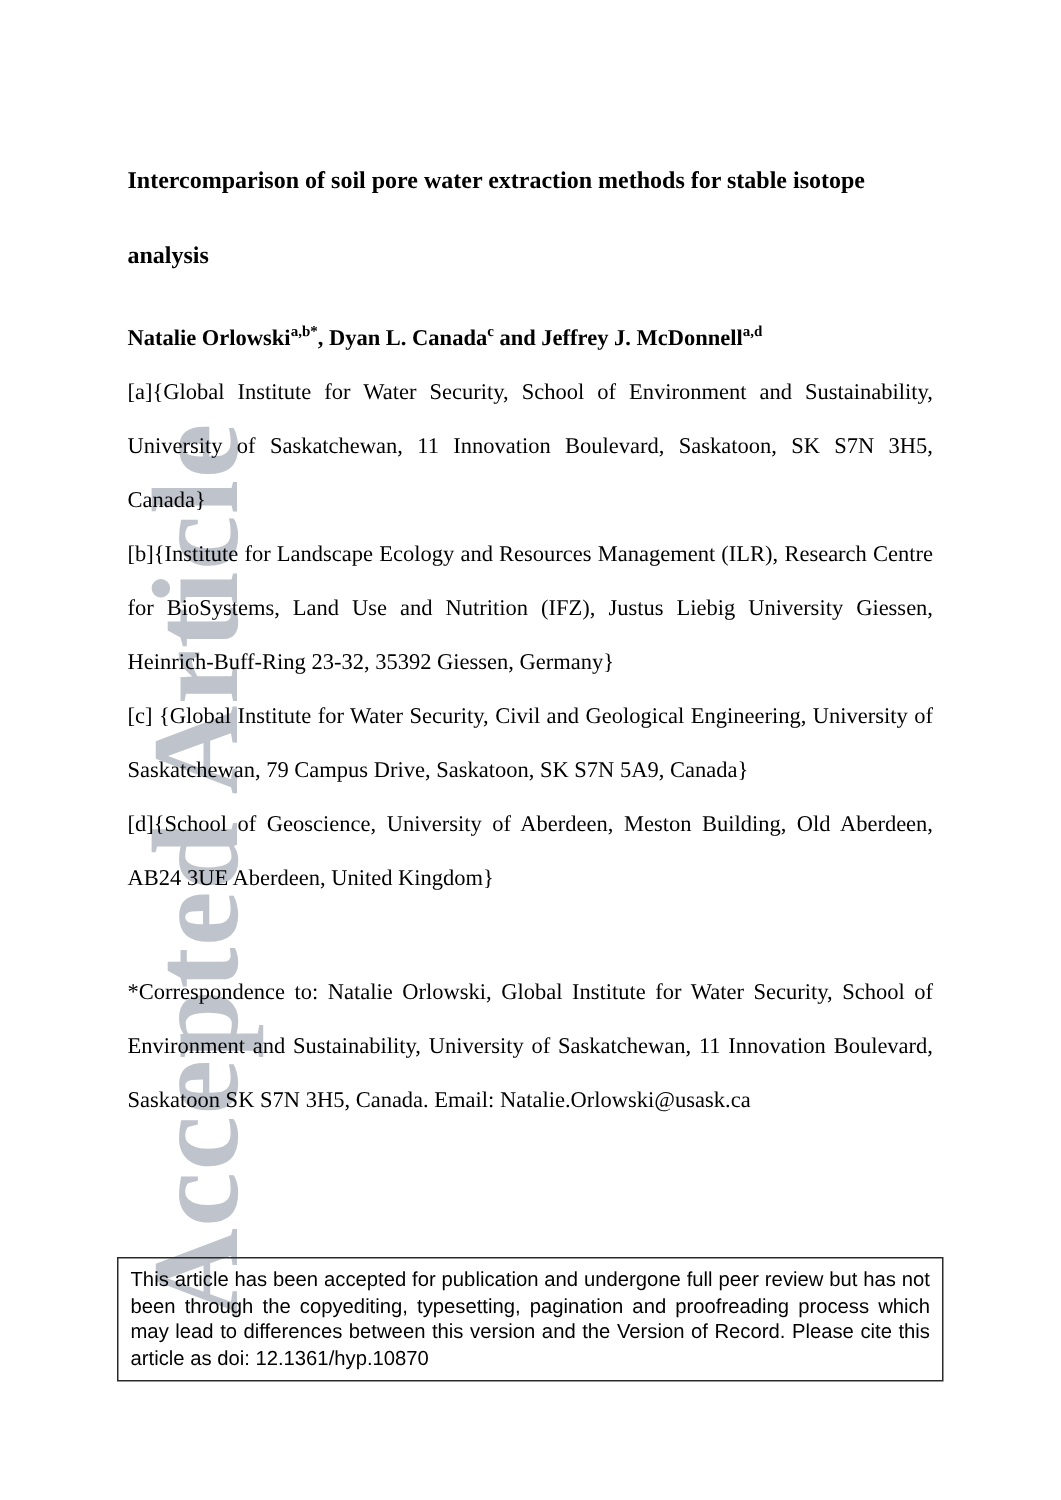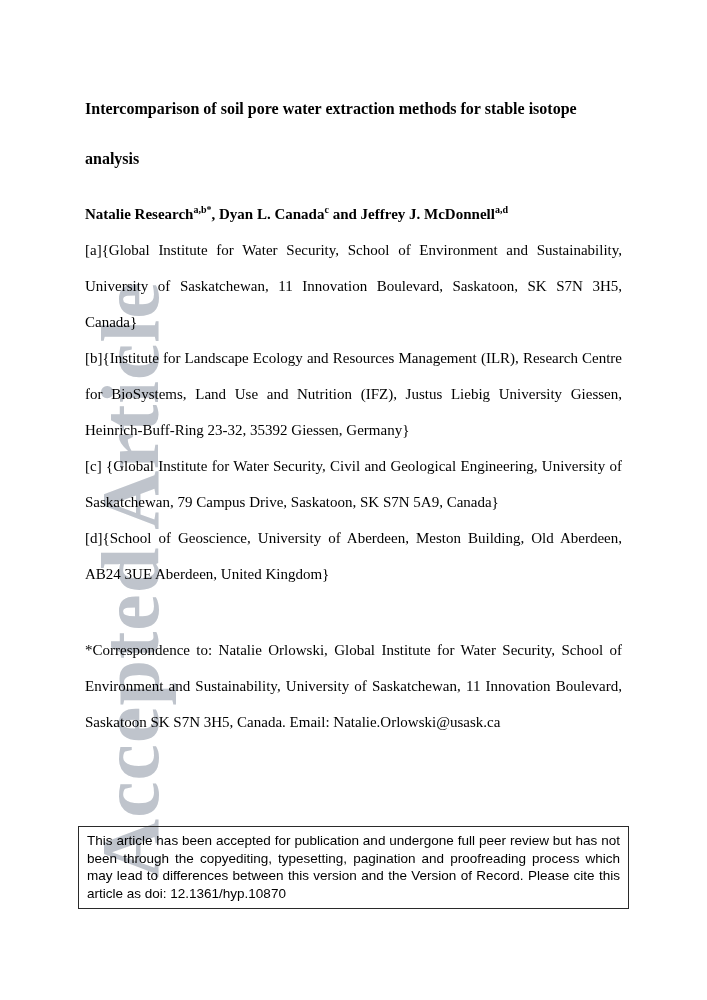--- a/index.html
+++ b/index.html
@@ -24,22 +24,21 @@
     font-size: 82px;
     letter-spacing: 1px;
     color: #bfc4cc;
     user-select: none;
     pointer-events: none;
     z-index: 1;
   }
   .content {
     position: relative;
     z-index: 2;
-    padding: 40px 85px 0 85px;
-    margin-top: 44px;
+    padding: 96px 85px 0 85px;
   }
   .title {
     font-size: 16px;
     font-weight: 700;
     line-height: 50px;
     margin: 0 0 8px 0;
   }
   .authors {
     font-size: 15px;
     font-weight: 700;
@@ -79,21 +78,21 @@
 <body>
 
 <div class="page">
 
   <div class="watermark">Accepted Article</div>
 
   <div class="content">
 
     <h1 class="title">Intercomparison of soil pore water extraction methods for stable isotope analysis</h1>
 
-    <p class="authors"><span>Natalie Research</span><sup>a,b*</sup><span>, </span><span>Dyan L. Canada</span><sup>c</sup><span> and </span><span>Jeffrey J. McDonnell</span><sup>a,d</sup></p>
+    <p class="authors"><span>Natalie Orlowski</span><sup>a,b*</sup><span>, </span><span>Dyan L. Canada</span><sup>c</sup><span> and </span><span>Jeffrey J. McDonnell</span><sup>a,d</sup></p>
 
     <p class="affil">[a]{Global Institute for Water Security, School of Environment and Sustainability, University of Saskatchewan, 11 Innovation Boulevard, Saskatoon, SK S7N 3H5, Canada}</p>
 
     <p class="affil">[b]{Institute for Landscape Ecology and Resources Management (ILR), Research Centre for BioSystems, Land Use and Nutrition (IFZ), Justus Liebig University Giessen, Heinrich-Buff-Ring 23-32, 35392 Giessen, Germany}</p>
 
     <p class="affil">[c] {Global Institute for Water Security, Civil and Geological Engineering, University of Saskatchewan, 79 Campus Drive, Saskatoon, SK S7N 5A9, Canada}</p>
 
     <p class="affil">[d]{School of Geoscience, University of Aberdeen, Meston Building, Old Aberdeen, AB24 3UE Aberdeen, United Kingdom}</p>
 
     <p class="correspondence">*Correspondence to: Natalie Orlowski, Global Institute for Water Security, School of Environment and Sustainability, University of Saskatchewan, 11 Innovation Boulevard, Saskatoon SK S7N 3H5, Canada. Email: Natalie.Orlowski@usask.ca</p>

